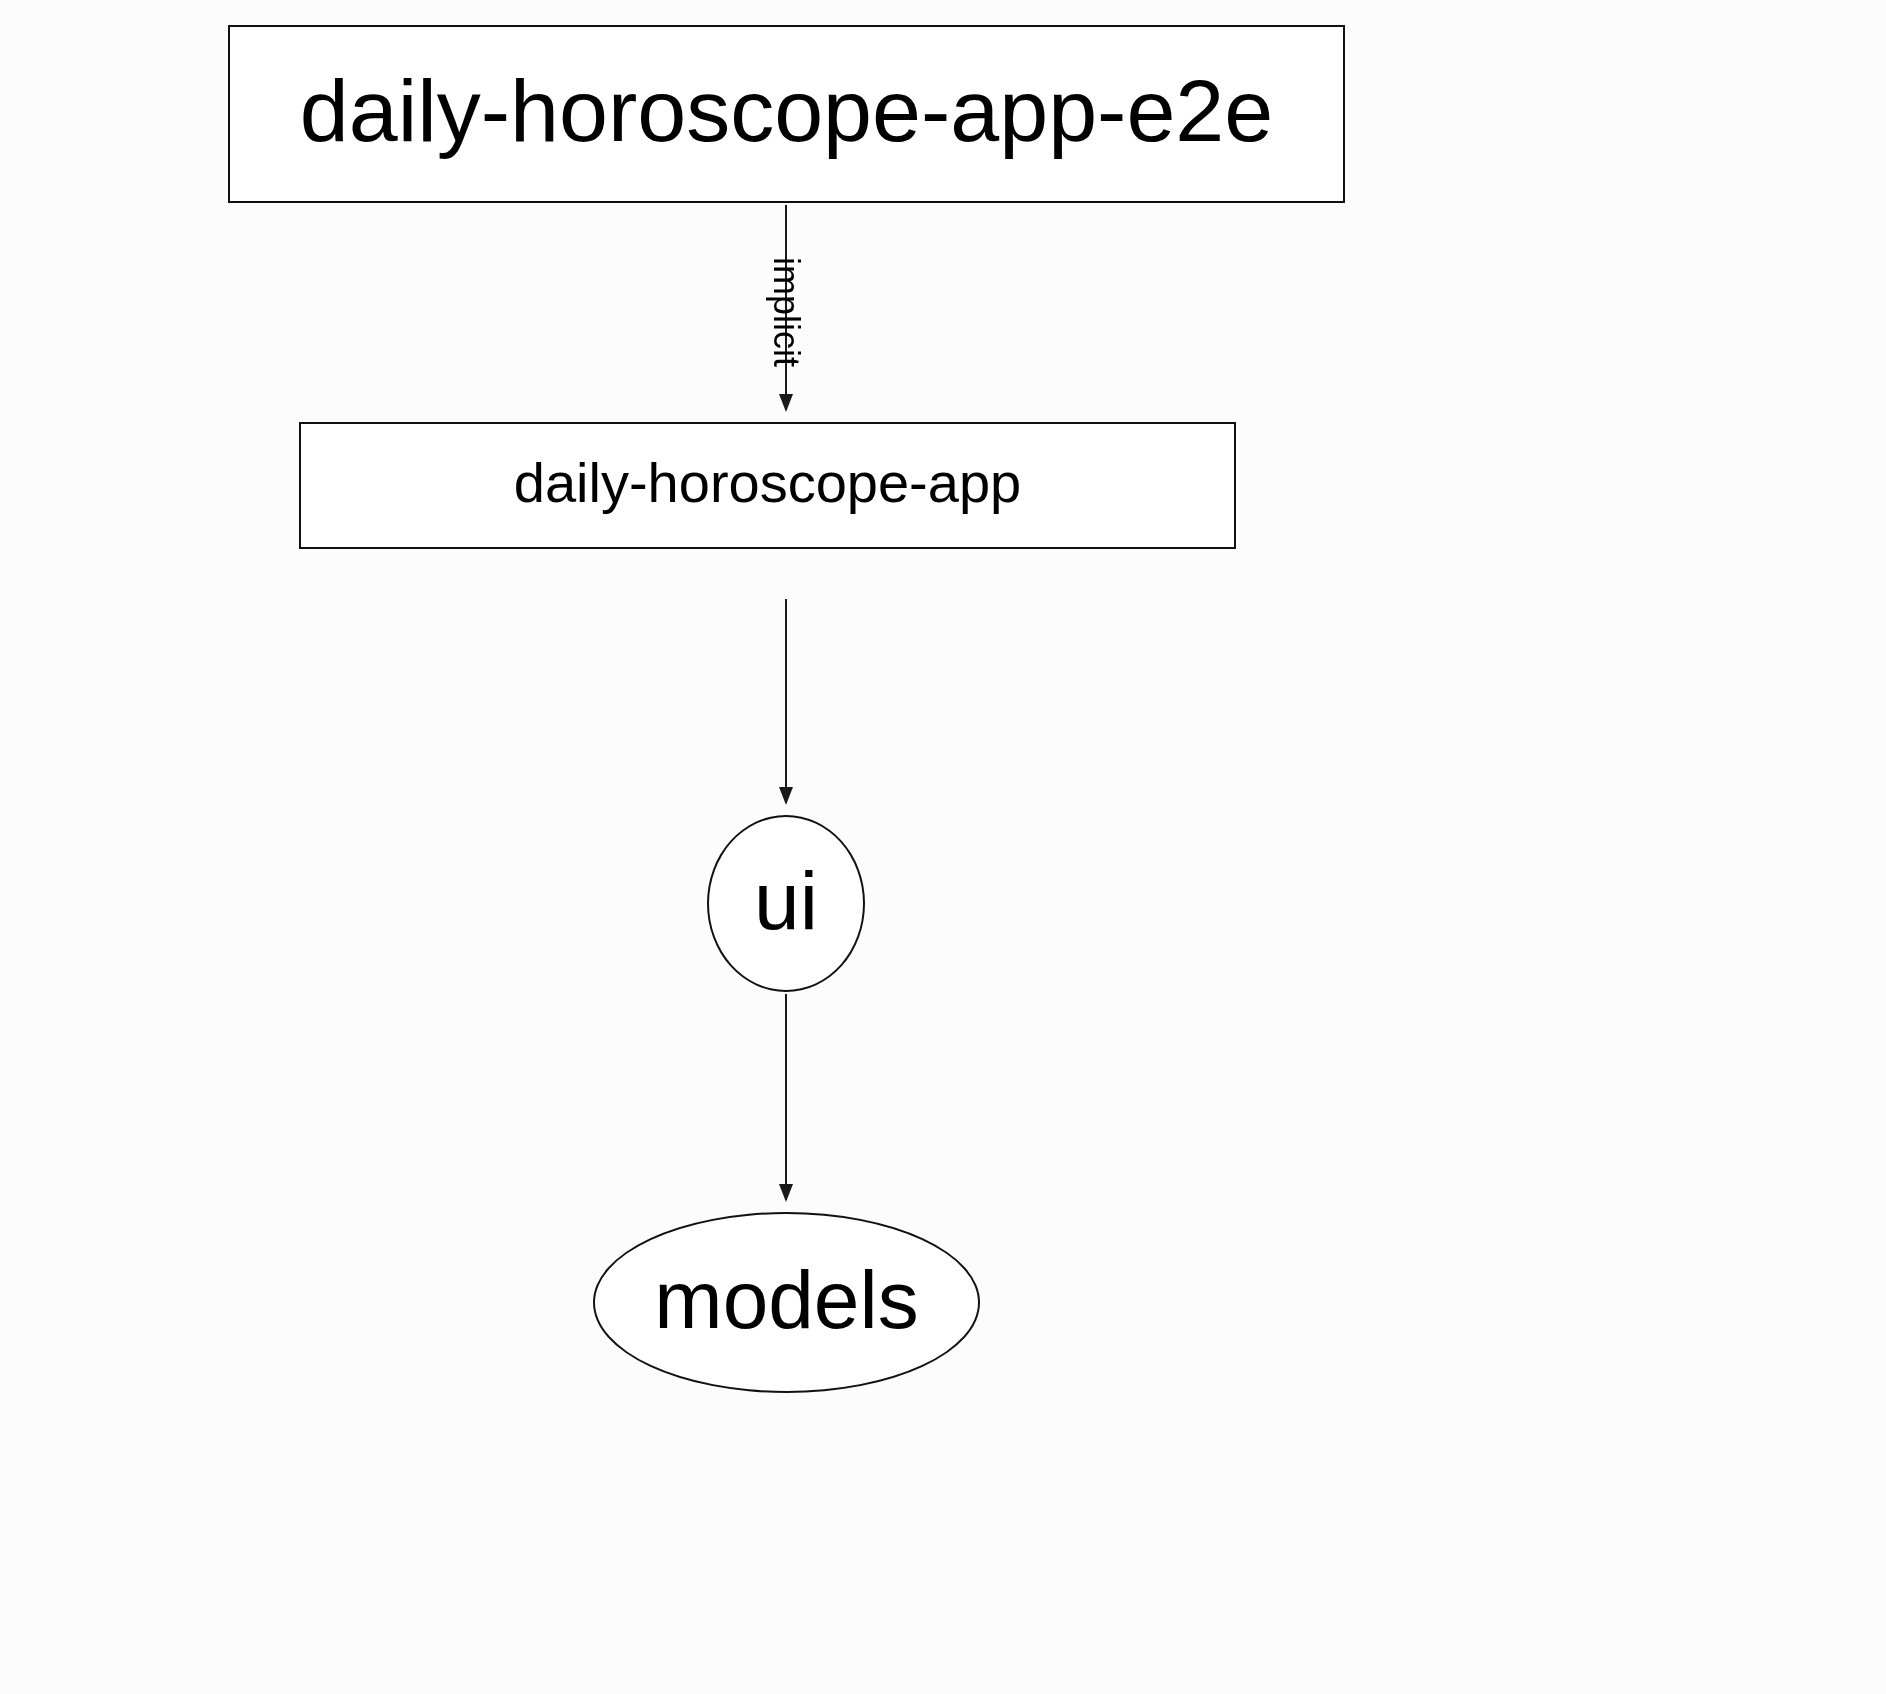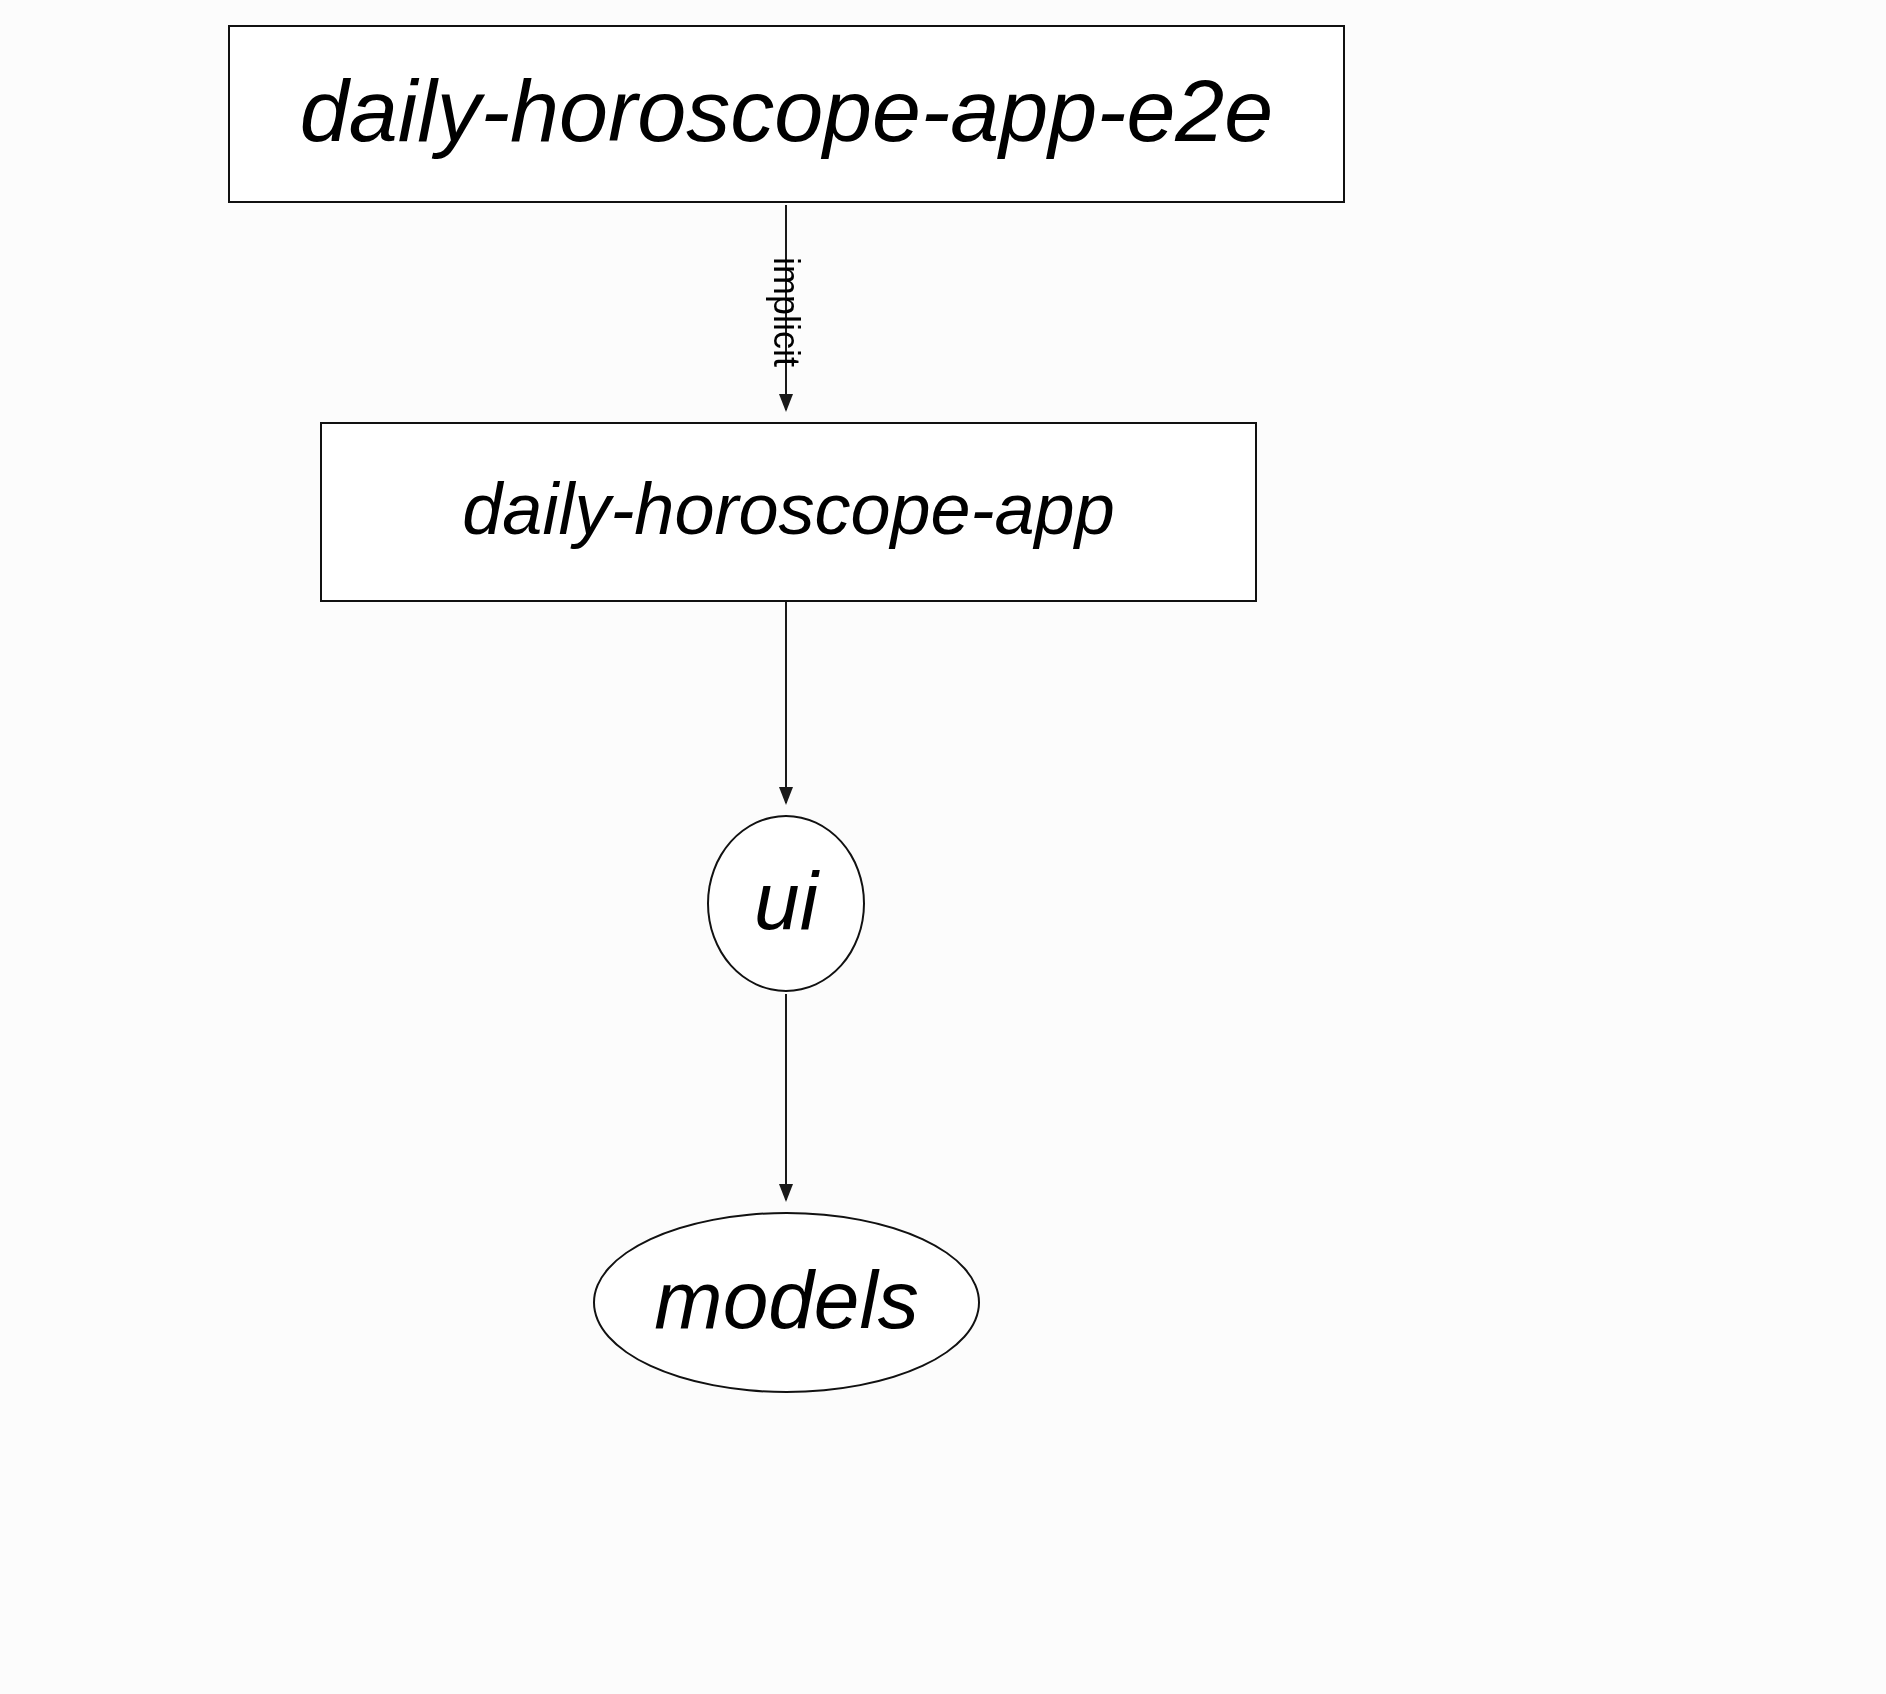--- a/index.html
+++ b/index.html
@@ -38,40 +38,39 @@
     color: var(--text-color, #000000);
     text-align: center;
   }
   .node--ellipse { border-radius: 50%; }
   .node--e2e {
     left: 228px; top: 25px;
     width: 1117px; height: 178px;
     font-size: 88px;
   }
   .node--app {
-    left: 320px; top: 422px;
-    width: 937px; height: 180px;
-    font-size: 72px;
+    left: 299px; top: 422px;
+    width: 937px; height: 127px;
+    font-size: 56px;
   }
   .node--ui {
     left: 707px; top: 815px;
     width: 158px; height: 177px;
     font-size: 82px;
     text-align: right;
   }
   .node--models {
     left: 593px; top: 1212px;
     width: 387px; height: 181px;
     font-size: 82px;
   }
   .node-label {
     white-space: nowrap;
     line-height: 1;
     padding-bottom: 6px;
-    font-style: italic;
   }
   .edge-label {
     position: absolute;
     left: 786px;
     top: 312px;
     transform: translate(-50%, -50%) rotate(90deg);
     font-size: 36px;
     line-height: 1;
     color: var(--text-color, #000000);
     white-space: nowrap;

